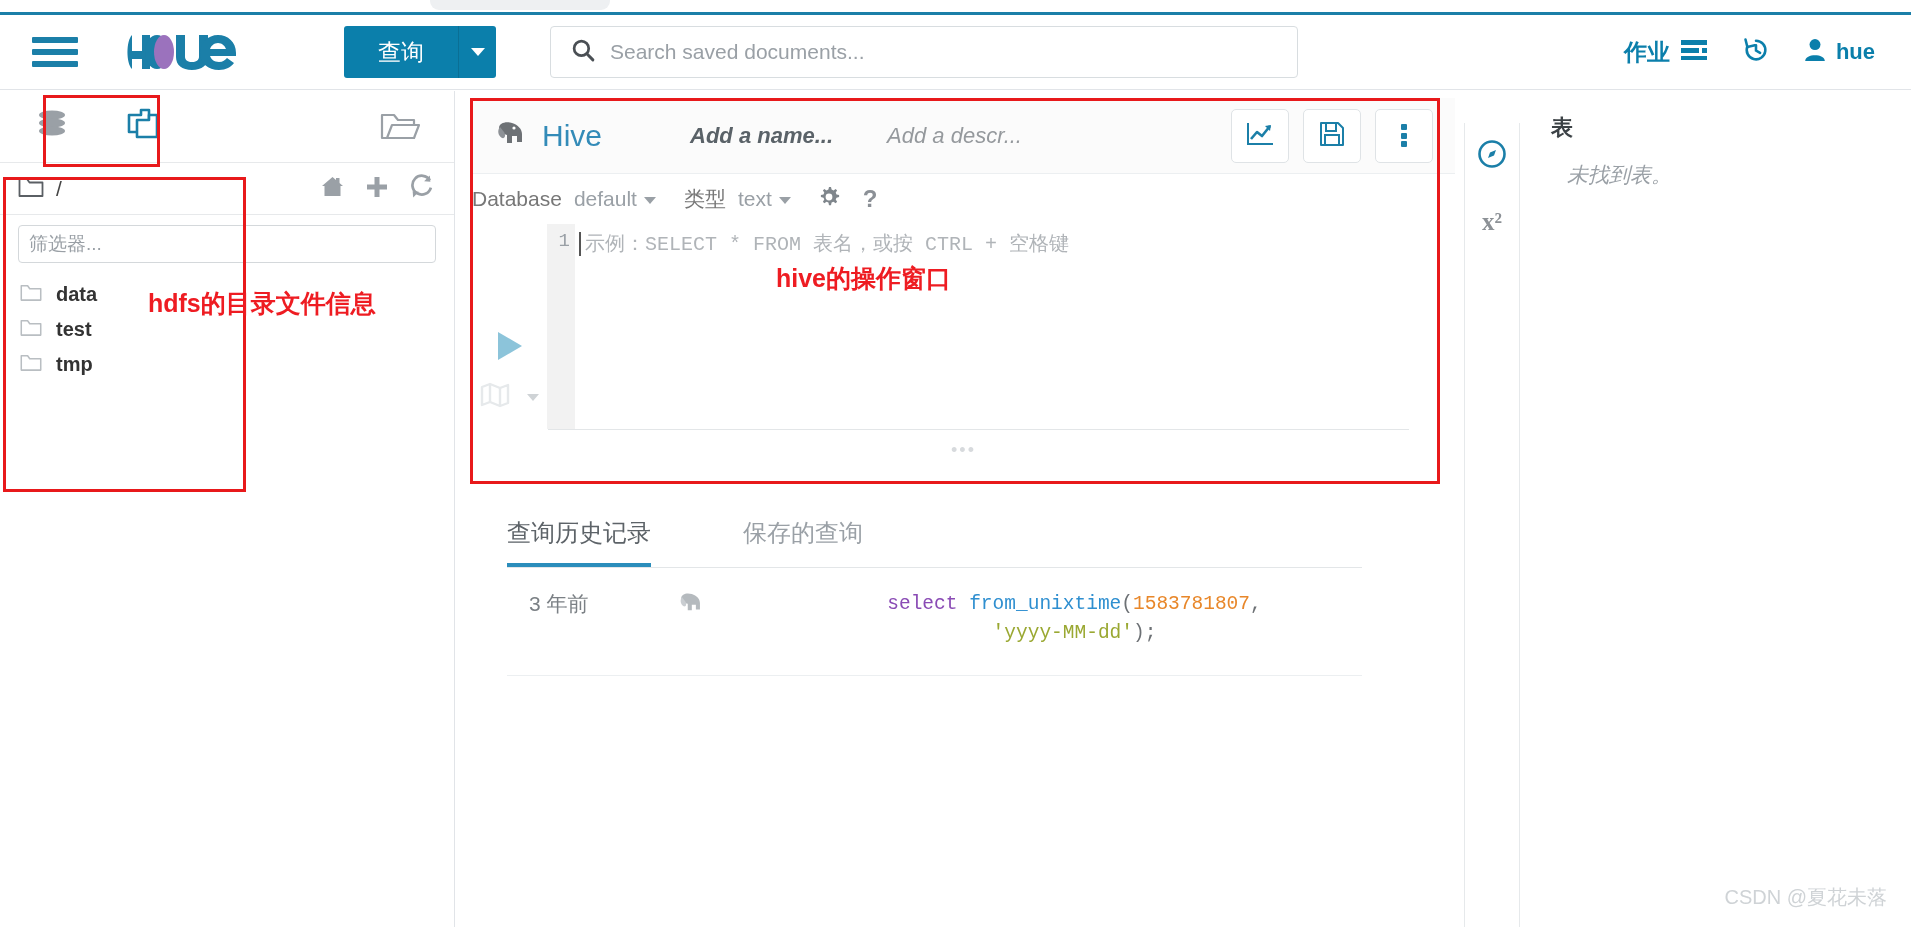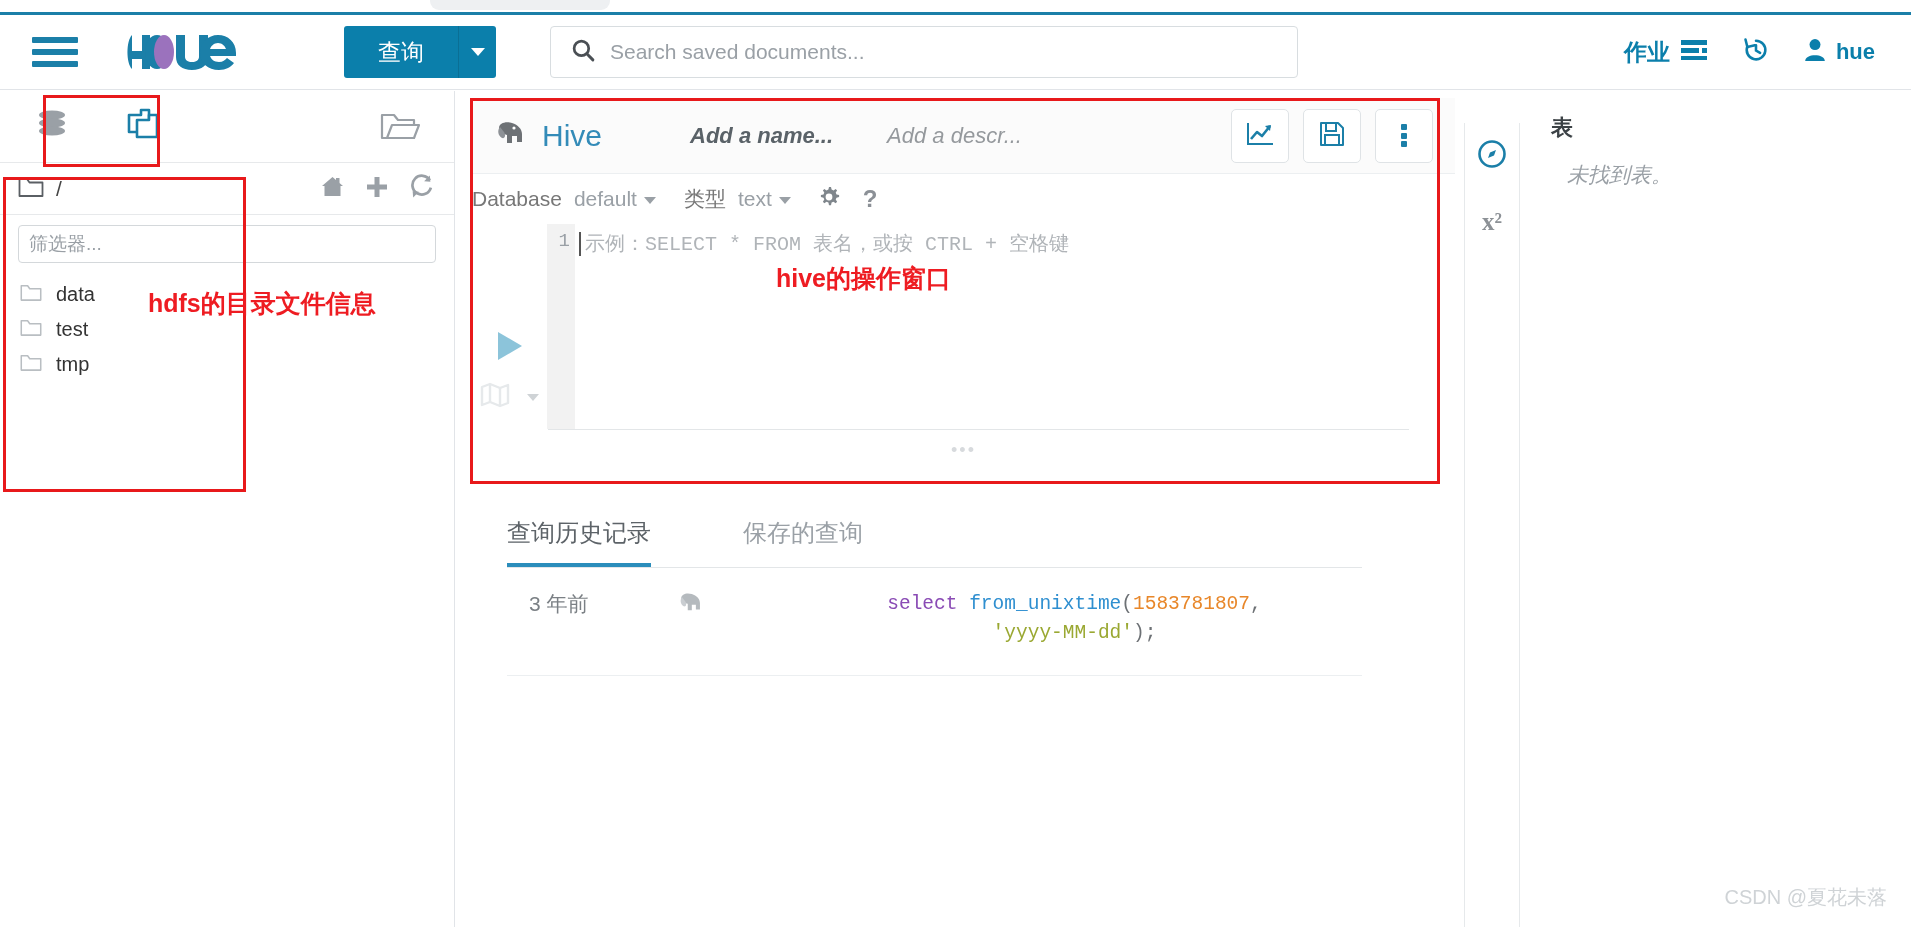--- a/index.html
+++ b/index.html
@@ -98,21 +98,21 @@
   .crumb-actions { margin-left:auto; display:flex; align-items:center; gap:20px; }
 
   .filter-row { padding:10px 18px 8px 18px; }
   .filter-input {
     width:100%; height:38px; border:1px solid #d4d8db; border-radius:4px;
     font-size:19px; padding:0 10px; color:#444; outline:none;
     font-family:"Liberation Sans", sans-serif;
   }
   .filter-input::placeholder { color:#9aa0a6; }
 
-  .file-list { padding-top:6px; }
+  .file-list { padding-top:6px;font-weight:bold; }
   .file-item {
     display:flex; align-items:center; height:35px; padding-left:20px;
     font-size:20px; color:#333; cursor:pointer;
   }
   .file-item .fname { margin-left:14px; }
 
   
   .center {
     position:absolute; top:91px; left:455px; width:1009px; height:916px;
     background:#fff;

